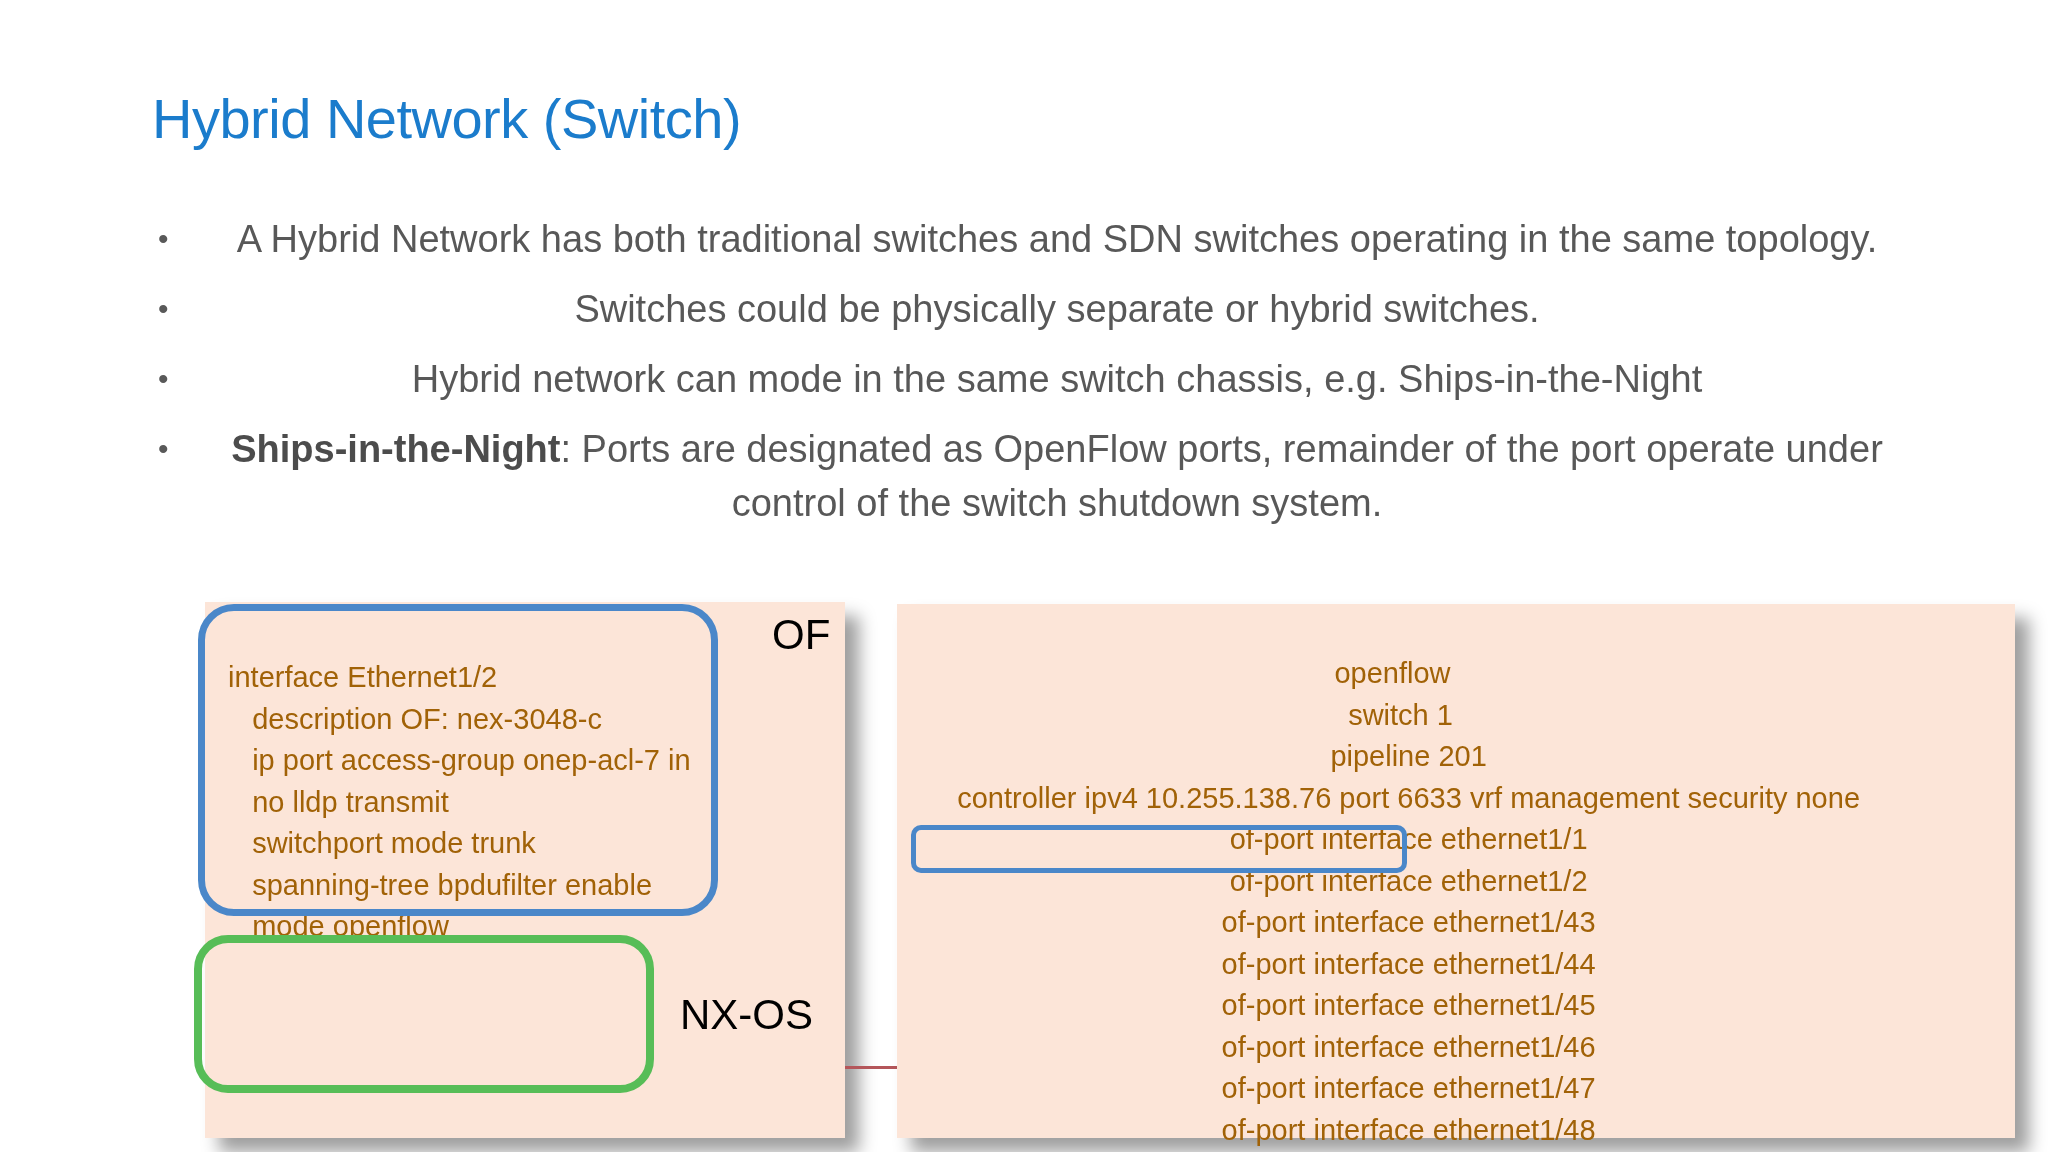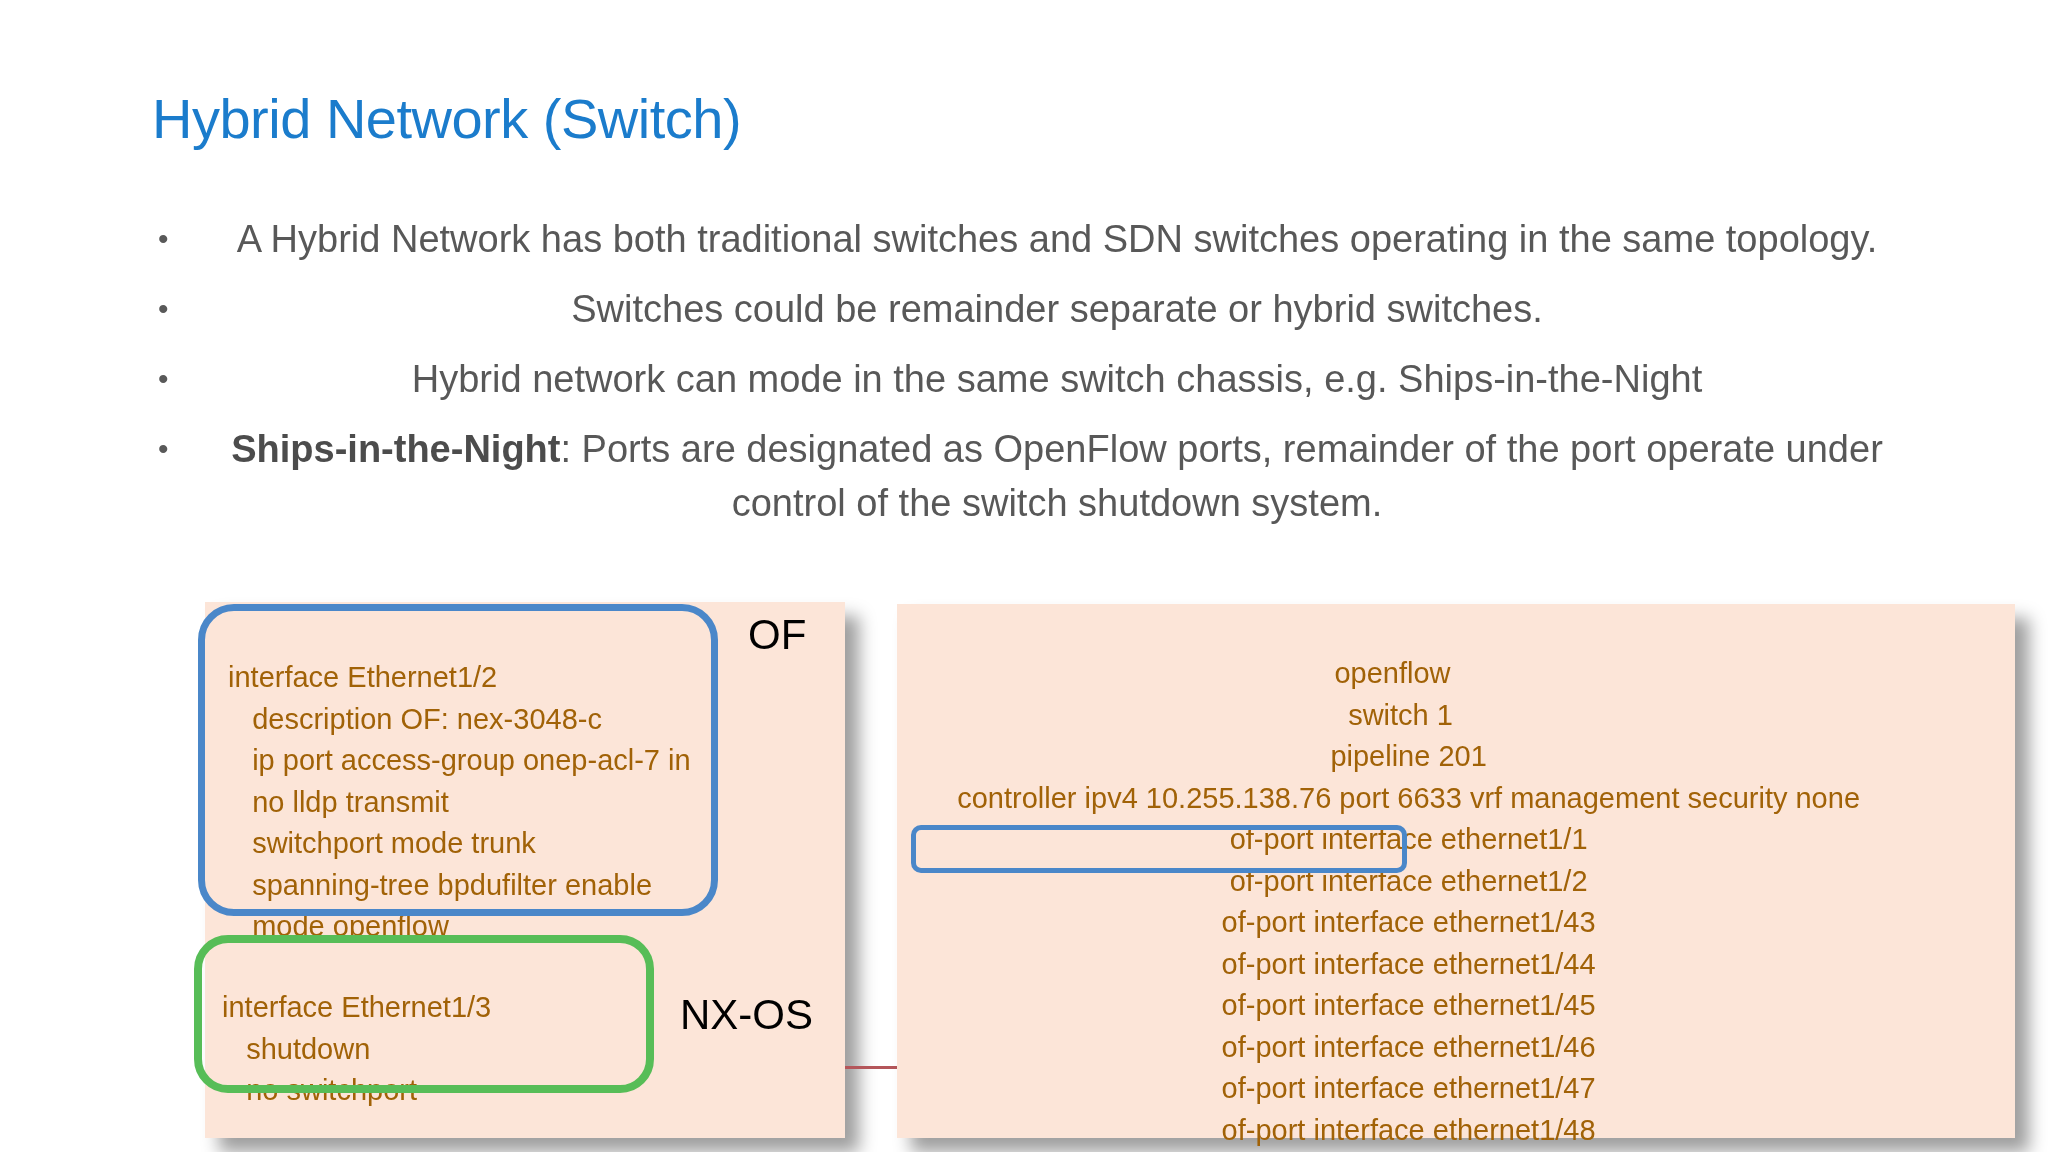--- a/index.html
+++ b/index.html
@@ -152,21 +152,21 @@
 
   
   .diag-label {
     position: absolute;
     color: #000000;
     font-size: 42px;
     line-height: 1;
     font-weight: 400;
   }
   #label-of {
-    left: 748px;
+    left: 772px;
     top: 614px;
   }
   #label-nxos {
     left: 680px;
     top: 994px;
   }
 
   
   #connector {
     position: absolute;
@@ -184,21 +184,21 @@
 
 <div id="bullet-list">
 
   <div class="bullet-row">
     <span class="bullet-marker">•</span>
     <span class="bullet-text">A Hybrid  Network has both traditional switches and SDN switches operating in the same topology.</span>
   </div>
 
   <div class="bullet-row">
     <span class="bullet-marker">•</span>
-    <span class="bullet-text">Switches could be remainder separate or hybrid switches.</span>
+    <span class="bullet-text">Switches could be physically separate or hybrid switches.</span>
   </div>
 
   <div class="bullet-row">
     <span class="bullet-marker">•</span>
     <span class="bullet-text">Hybrid network can mode in the same switch chassis,  e.g. Ships-in-the-Night</span>
   </div>
 
   <div class="bullet-row">
     <span class="bullet-marker">•</span>
     <span class="bullet-text"><b>Ships-in-the-Night</b><span>: Ports are designated as OpenFlow ports, remainder of the port operate under control of the switch shutdown system.</span></span>
@@ -211,23 +211,20 @@
   <div class="panel" id="panel-left"></div>
 
   <pre class="code-block" id="left-of-code">interface Ethernet1/2
    description OF: nex-3048-c
    ip port access-group onep-acl-7 in
    no lldp transmit
    switchport mode trunk
    spanning-tree bpdufilter enable
    mode openflow</pre>
 
-  <pre class="code-block" id="left-nxos-code">interface Ethernet1/3
-   shutdown
-   no switchport</pre>
 
   <div class="outline" id="outline-of"></div>
   <div class="outline" id="outline-nxos"></div>
 
   <div class="diag-label" id="label-of">OF</div>
 
   <div class="diag-label" id="label-nxos">NX-OS</div>
 
   <div id="connector"></div>
 

